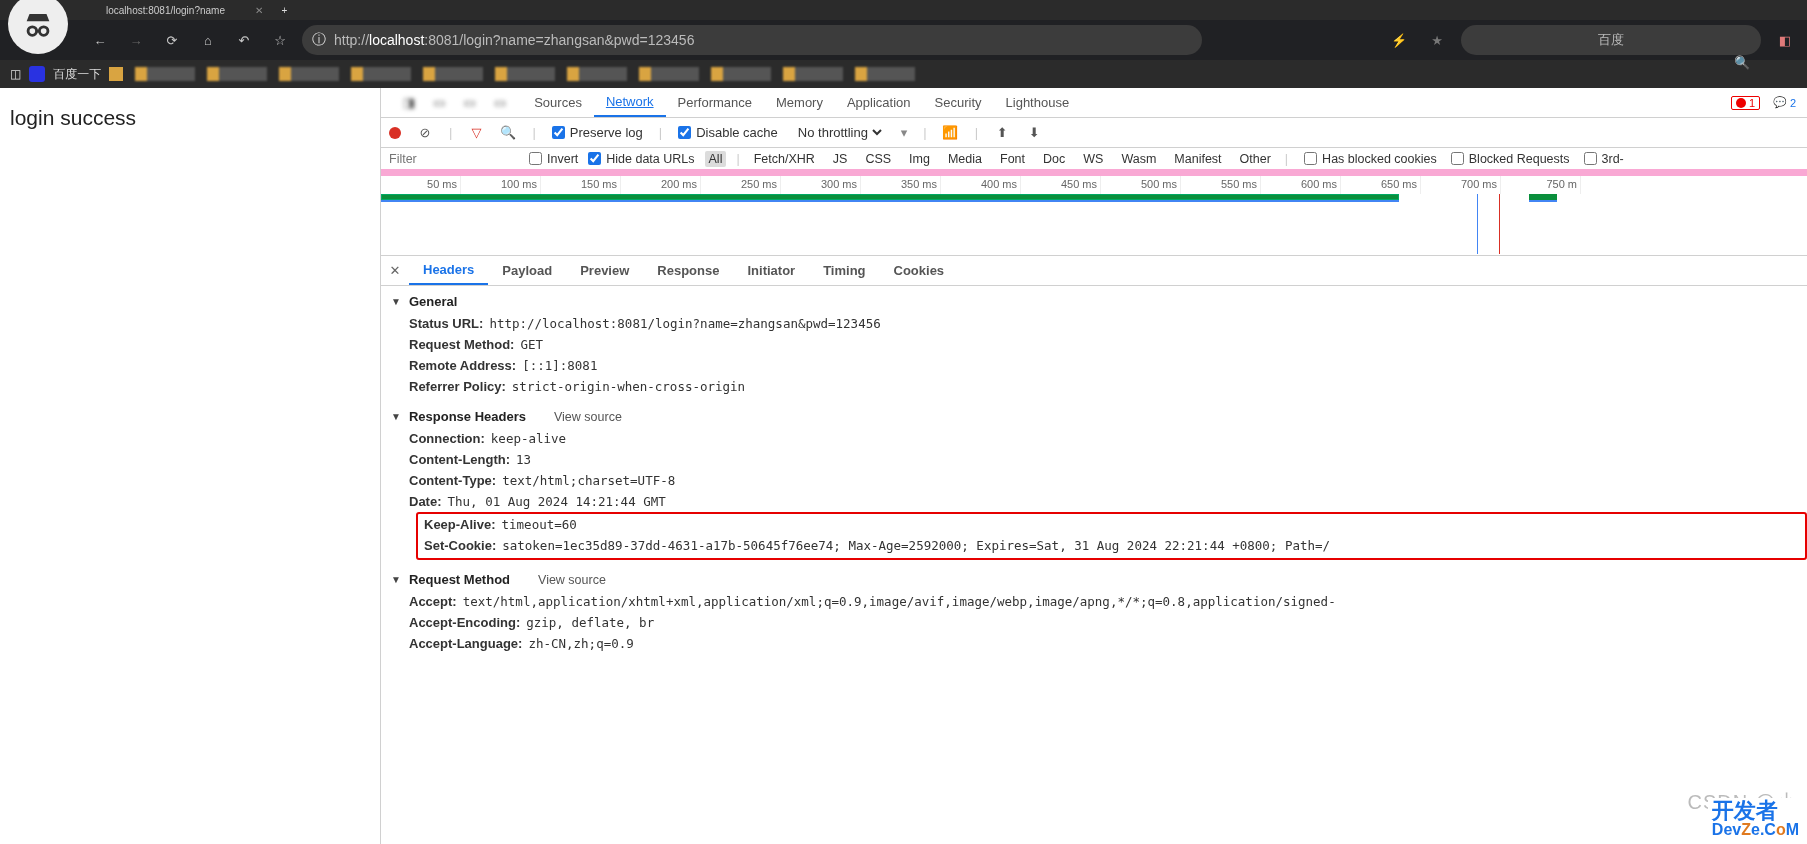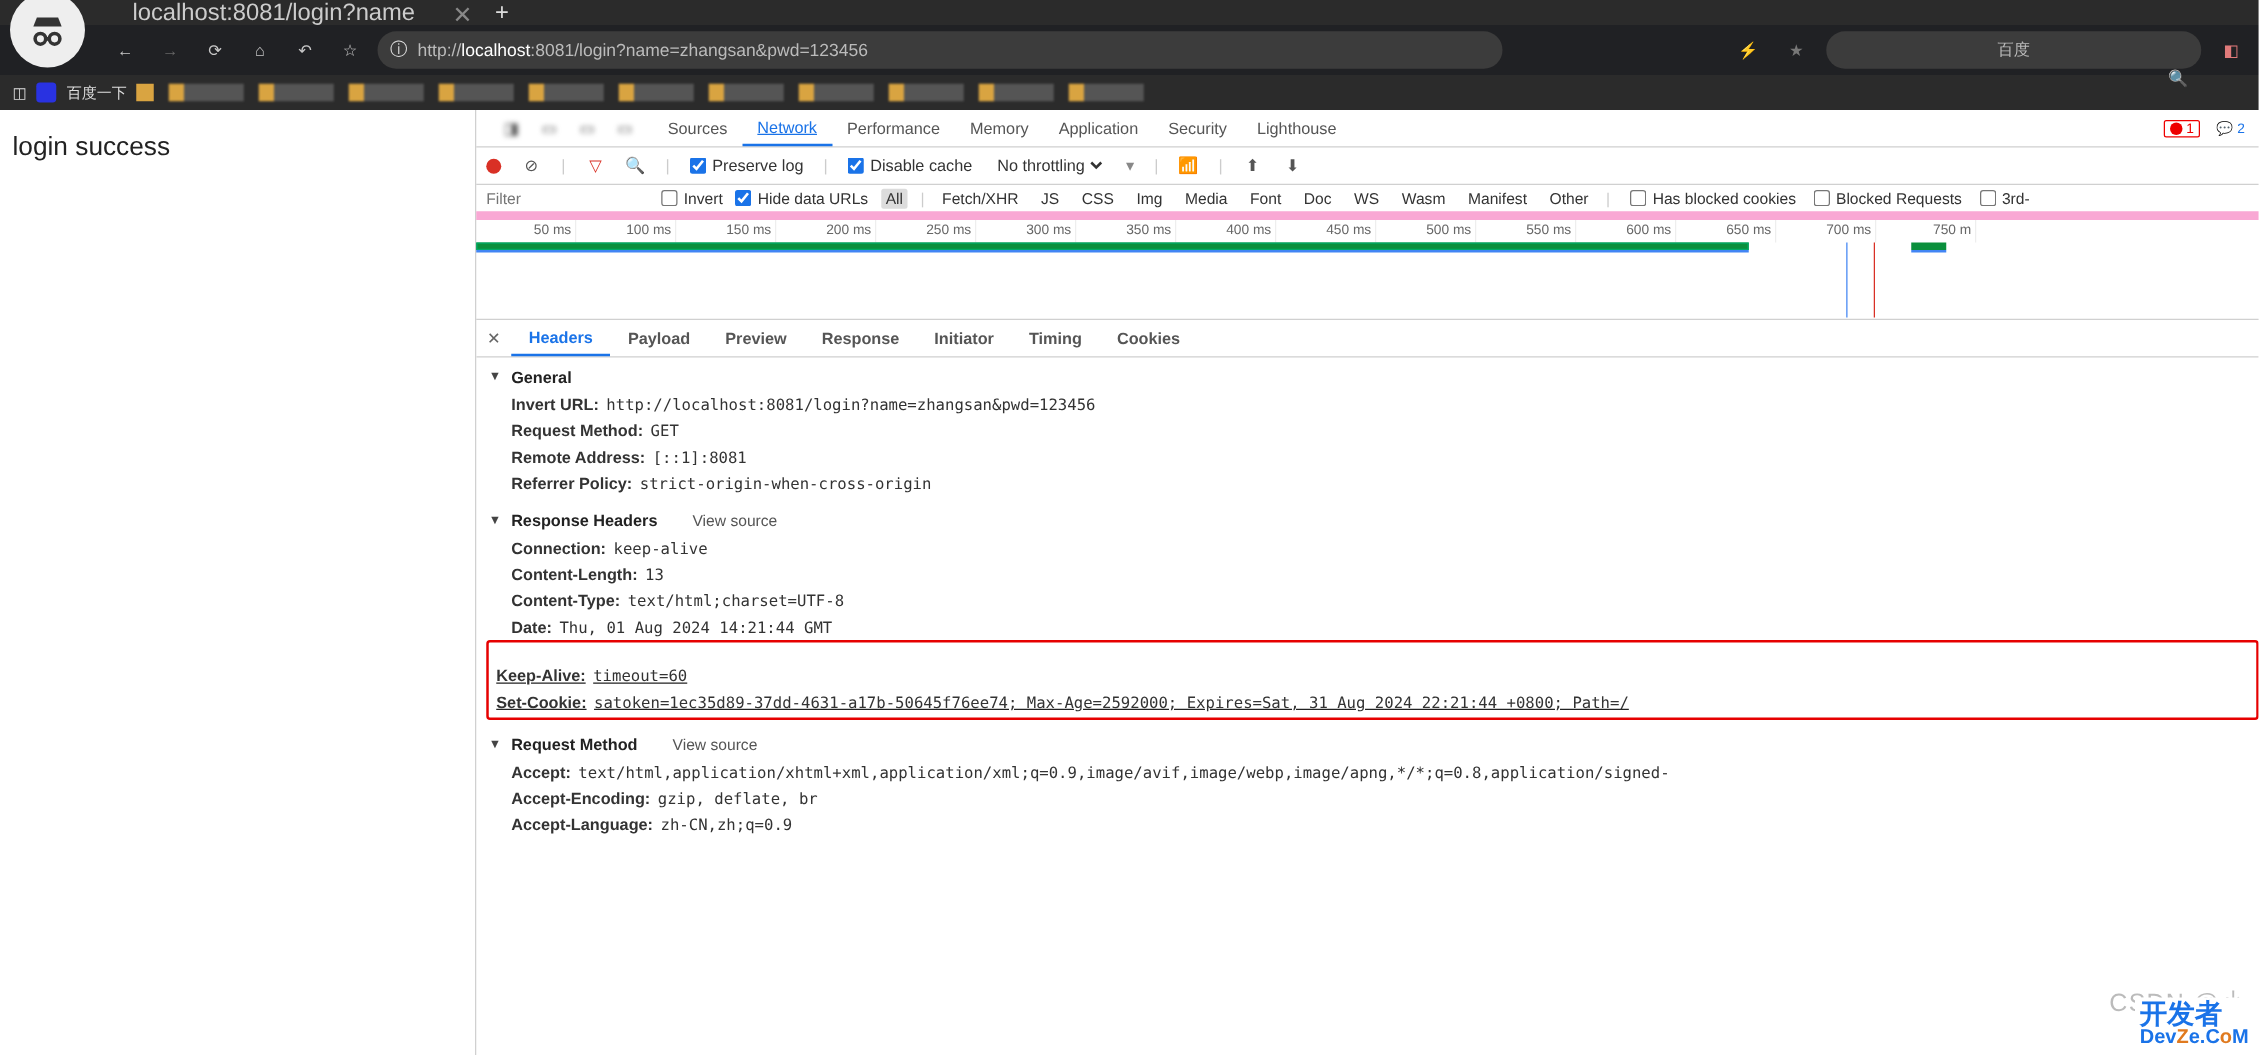--- a/index.html
+++ b/index.html
@@ -1,18 +1,18 @@
 <!DOCTYPE html>
 <html><head>
 <meta charset="utf-8">
 <style>
 * { margin: 0; padding: 0; box-sizing: border-box; font-family: -apple-system, "Segoe UI", Arial, sans-serif; }
 body { width: 1807px; height: 844px; overflow: hidden; background: #fff; font-size: 13px; color: #222; }
 
-.browser-top { background: #2b2b2b; height: 20px; display: flex; padding: 0 10px; color: #ccc; font-size: 19px; }
+.browser-top { background: #2b2b2b; height: 20px; display: flex; align-items: center; padding: 0 10px; color: #ccc; font-size: 10px; }
 .incog-badge { width: 60px; height: 60px; border-radius: 50%; background: #eee; position: absolute; top: -6px; left: 8px; display: flex; align-items: center; justify-content: center; }
 .incog-badge svg { width: 34px; }
 
 .nav-row { background: #202124; height: 40px; display: flex; align-items: center; padding: 0 8px; gap: 8px; color: #ddd; }
 .nav-row .spacer { width: 70px; }
 .icon-btn { width: 28px; height: 28px; display: inline-flex; align-items: center; justify-content: center; color: #c8c8c8; border-radius: 4px; }
 .url-bar { flex: 1; max-width: 900px; background: #3c3c3c; border-radius: 16px; height: 30px; display: flex; align-items: center; padding: 0 10px; color: #ddd; font-size: 14px; gap: 8px; }
 .url-bar .url-text .host { color: #fff; }
 .url-bar .url-text .path { color: #bbb; }
 .right-icons { display: flex; align-items: center; gap: 10px; margin-left: auto; }
@@ -290,21 +290,21 @@
           <span class="detail-tab">Timing</span>
           <span class="detail-tab">Cookies</span>
         </div>
 
         <div class="section">
           <div class="section-hdr">
               <span class="tri">▼</span>
               <span>General</span>
             </div>
           <div class="kv">
-              <span class="k">Invert URL:</span>
+              <span class="k">Status URL:</span>
               <span class="v">http://localhost:8081/login?name=zhangsan&amp;pwd=123456</span>
             </div>
           <div class="kv">
               <span class="k">Request Method:</span>
               <span class="v">GET</span>
             </div>
           <div class="kv">
               <span class="k">Remote Address:</span>
               <span class="v">[::1]:8081</span>
             </div>
@@ -329,21 +329,21 @@
               <span class="v">13</span>
             </div>
           <div class="kv">
               <span class="k">Content-Type:</span>
               <span class="v">text/html;charset=UTF-8</span>
             </div>
           <div class="kv">
               <span class="k">Date:</span>
               <span class="v">Thu, 01 Aug 2024 14:21:44 GMT</span>
             </div>
-          <div class="red-box" style="margin-left:8px; padding:16px 2px 2px 2px;text-decoration:underline;">
+          <div class="red-box" style="margin-left:35px; padding:0 2px 2px 2px;">
             <div class="kv" style="padding-left:4px">
                 <span class="k">Keep-Alive:</span>
                 <span class="v">timeout=60</span>
               </div>
             <div class="kv" style="padding-left:4px">
                 <span class="k">Set-Cookie:</span>
                 <span class="v">satoken=1ec35d89-37dd-4631-a17b-50645f76ee74; Max-Age=2592000; Expires=Sat, 31 Aug 2024 22:21:44 +0800; Path=/</span>
               </div>
           </div>
         </div>

